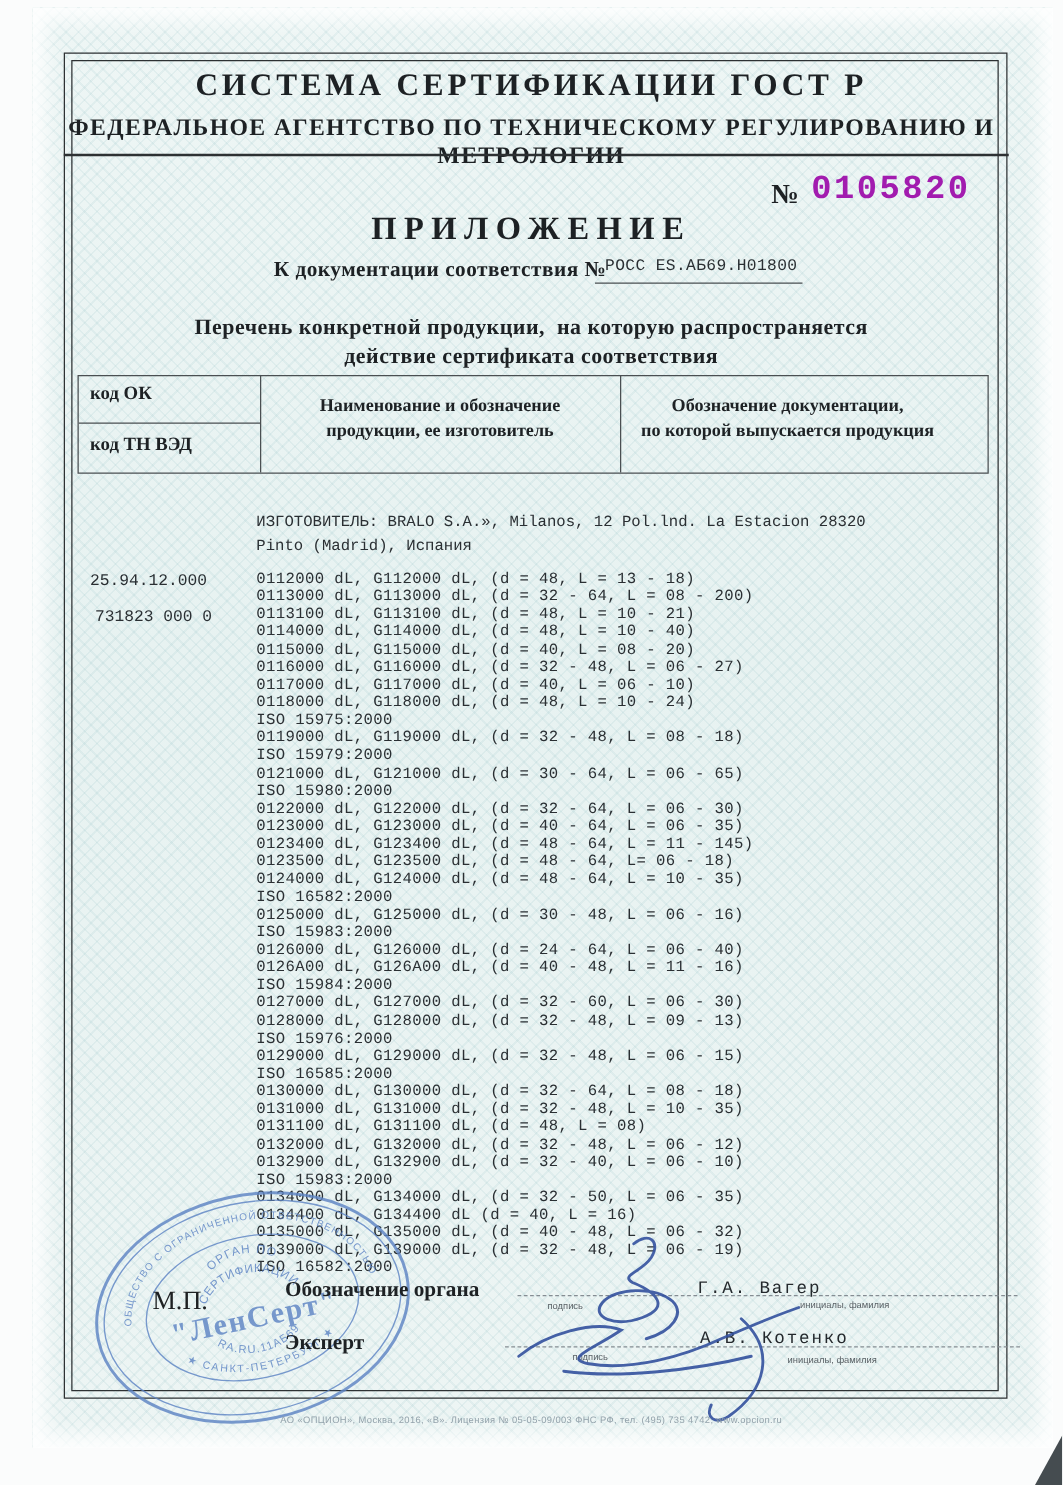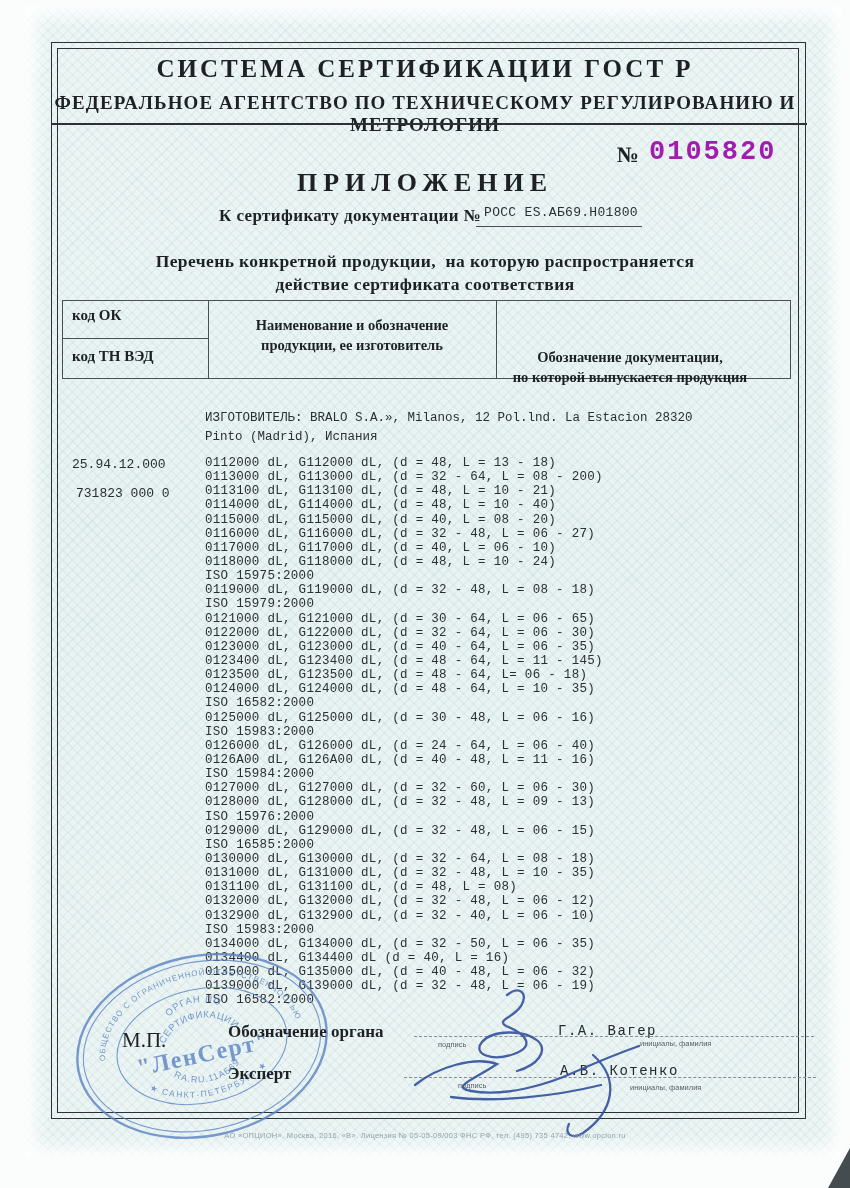--- a/index.html
+++ b/index.html
@@ -44,21 +44,21 @@
   
   .tbl{left:62px;top:300px;width:727px;height:77px;border:1.5px solid #4a4f52;}
   .v-div{top:300px;width:1px;height:78px;background:#4a4f52;}
   .v-div1{left:208px;} .v-div2{left:496px;}
   .h-split{left:63px;top:338px;width:145px;height:1px;background:#4a4f52;}
   .cell-lbl{font-size:15px;font-weight:600;}
   .code-ok{left:72px;top:307px;}
   .code-tnved{left:72px;top:348px;}
   .col-head{text-align:center;font-size:14.5px;font-weight:600;line-height:20px;white-space:pre-line;}
   .col2{left:208px;top:315px;width:288px;}
-  .col3{left:496px;top:315px;width:268px;margin-top:32px;}
+  .col3{left:496px;top:315px;width:268px;}
 
   .mono{font-family:"Liberation Mono","DejaVu Sans Mono",monospace;color:#2a2f33;}
   .manufacturer{left:205px;top:409px;width:540px;font-size:12.5px;line-height:18.5px;white-space:pre-line;}
   .codes-1{left:72px;top:457px;font-size:13px;}
   .codes-2{left:76px;top:486px;font-size:13px;}
   .product-list{left:205px;top:456px;width:560px;font-size:12.5px;letter-spacing:0.3px;}
   .prod-line{height:14.15px;line-height:14.15px;white-space:pre;}
 
   .role-1{left:228px;top:1022px;font-size:17px;font-weight:bold;}
   .role-2{left:228px;top:1064px;font-size:17px;font-weight:bold;}
@@ -92,21 +92,21 @@
 
 <div class="abs center gost-title">СИСТЕМА СЕРТИФИКАЦИИ ГОСТ Р</div>
 <div class="abs center agency-title">ФЕДЕРАЛЬНОЕ АГЕНТСТВО ПО ТЕХНИЧЕСКОМУ РЕГУЛИРОВАНИЮ И МЕТРОЛОГИИ</div>
 <div class="abs header-sep"></div>
 
 <div class="abs no-label">№</div>
 <div class="abs no-value">0105820</div>
 
 <div class="abs center doc-title">ПРИЛОЖЕНИЕ</div>
 
-<div class="abs cert-label">К сертификату документации №</div>
+<div class="abs cert-label">К документации соответствия №</div>
 <div class="abs cert-value mono">РОСС ES.АБ69.Н01800</div>
 <div class="abs cert-underline"></div>
 
 <div class="abs center subtitle-1">Перечень конкретной продукции,  на которую распространяется</div>
 <div class="abs center subtitle-2">действие сертификата соответствия</div>
 
 <div class="abs tbl"></div>
 <div class="abs v-div v-div1"></div>
 <div class="abs v-div v-div2"></div>
 <div class="abs h-split"></div>
@@ -128,20 +128,21 @@
     <div class="prod-line">0113100 dL, G113100 dL, (d = 48, L = 10 - 21)</div>
     <div class="prod-line">0114000 dL, G114000 dL, (d = 48, L = 10 - 40)</div>
     <div class="prod-line">0115000 dL, G115000 dL, (d = 40, L = 08 - 20)</div>
     <div class="prod-line">0116000 dL, G116000 dL, (d = 32 - 48, L = 06 - 27)</div>
     <div class="prod-line">0117000 dL, G117000 dL, (d = 40, L = 06 - 10)</div>
     <div class="prod-line">0118000 dL, G118000 dL, (d = 48, L = 10 - 24)</div>
     <div class="prod-line">ISO 15975:2000</div>
     <div class="prod-line">0119000 dL, G119000 dL, (d = 32 - 48, L = 08 - 18)</div>
     <div class="prod-line">ISO 15979:2000</div>
     <div class="prod-line">0121000 dL, G121000 dL, (d = 30 - 64, L = 06 - 65)</div>
+    <div class="prod-line">ISO 15980:2000</div>
     <div class="prod-line">0122000 dL, G122000 dL, (d = 32 - 64, L = 06 - 30)</div>
     <div class="prod-line">0123000 dL, G123000 dL, (d = 40 - 64, L = 06 - 35)</div>
     <div class="prod-line">0123400 dL, G123400 dL, (d = 48 - 64, L = 11 - 145)</div>
     <div class="prod-line">0123500 dL, G123500 dL, (d = 48 - 64, L= 06 - 18)</div>
     <div class="prod-line">0124000 dL, G124000 dL, (d = 48 - 64, L = 10 - 35)</div>
     <div class="prod-line">ISO 16582:2000</div>
     <div class="prod-line">0125000 dL, G125000 dL, (d = 30 - 48, L = 06 - 16)</div>
     <div class="prod-line">ISO 15983:2000</div>
     <div class="prod-line">0126000 dL, G126000 dL, (d = 24 - 64, L = 06 - 40)</div>
     <div class="prod-line">0126A00 dL, G126A00 dL, (d = 40 - 48, L = 11 - 16)</div>

